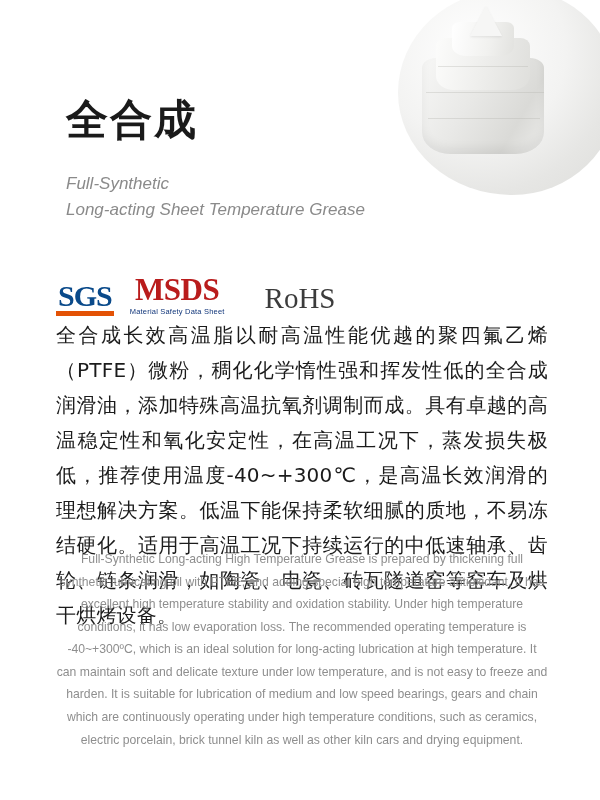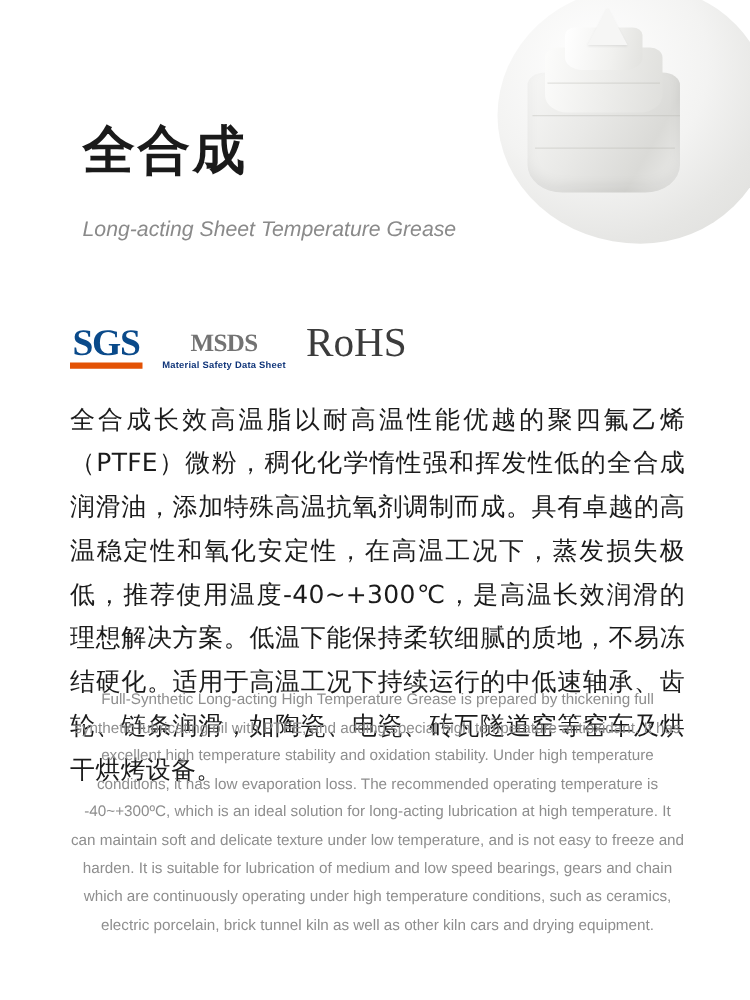--- a/index.html
+++ b/index.html
@@ -116,21 +116,21 @@
     font-size: 17px;
     line-height: 1.5;
     color: #8a8a8a;
     font-weight: normal;
   }
 
   
   .badges {
     position: absolute;
     left: 56px;
-    top: 259px;
+    top: 274px;
     display: flex;
     align-items: flex-end;
     gap: 16px;
   }
   .badge-sgs {
     position: relative;
     font-family: "Liberation Serif", serif;
     font-weight: bold;
     font-size: 30px;
     color: #0a4a8a;
@@ -148,38 +148,39 @@
   }
   .badge-msds {
     display: flex;
     flex-direction: column;
     align-items: center;
     line-height: 1;
   }
   .badge-msds .main {
     font-family: "Liberation Serif", serif;
     font-weight: bold;
-    font-size: 20px;
-    color: #737373;
+    font-size: 31px;
+    color: #b91c1c;
     letter-spacing: -0.5px;
   }
   .badge-msds .sub {
     font-family: "Liberation Sans", sans-serif;
     font-size: 7.5px;
     color: #11367a;
     letter-spacing: 0.2px;
     margin-top: 3px;
-    font-weight: bold;
+    font-weight: normal;
   }
   .badge-rohs {
     font-family: "Liberation Serif", serif;
-    font-size: 33px;
+    font-size: 29px;
     color: #3c3c3c;
     line-height: 1;
     padding-bottom: 3px;
+    margin-left: 24px;
   }
 
   
   .body-cn {
     position: absolute;
     left: 56px;
     top: 318px;
     width: 492px;
     font-family: "DejaVu Sans", sans-serif;
     font-size: 20px;
@@ -214,20 +215,21 @@
     <div class="cap-top"></div>
     <div class="tip"></div>
     <div class="ridge" style="left:56px; top:92px; width:118px;"></div>
     <div class="ridge" style="left:58px; top:118px; width:112px;"></div>
     <div class="ridge" style="left:68px; top:66px; width:90px;"></div>
   </div>
 
   <div class="headline">
     <div class="title-cn-1">全合成</div>
     <div class="title-en">
+      <div>Full-Synthetic</div>
       <div>Long-acting Sheet Temperature Grease</div>
     </div>
   </div>
 
   <div class="badges">
     <div class="badge-sgs">
       <span>SGS</span>
       <span class="bar"></span>
     </div>
     <div class="badge-msds">

